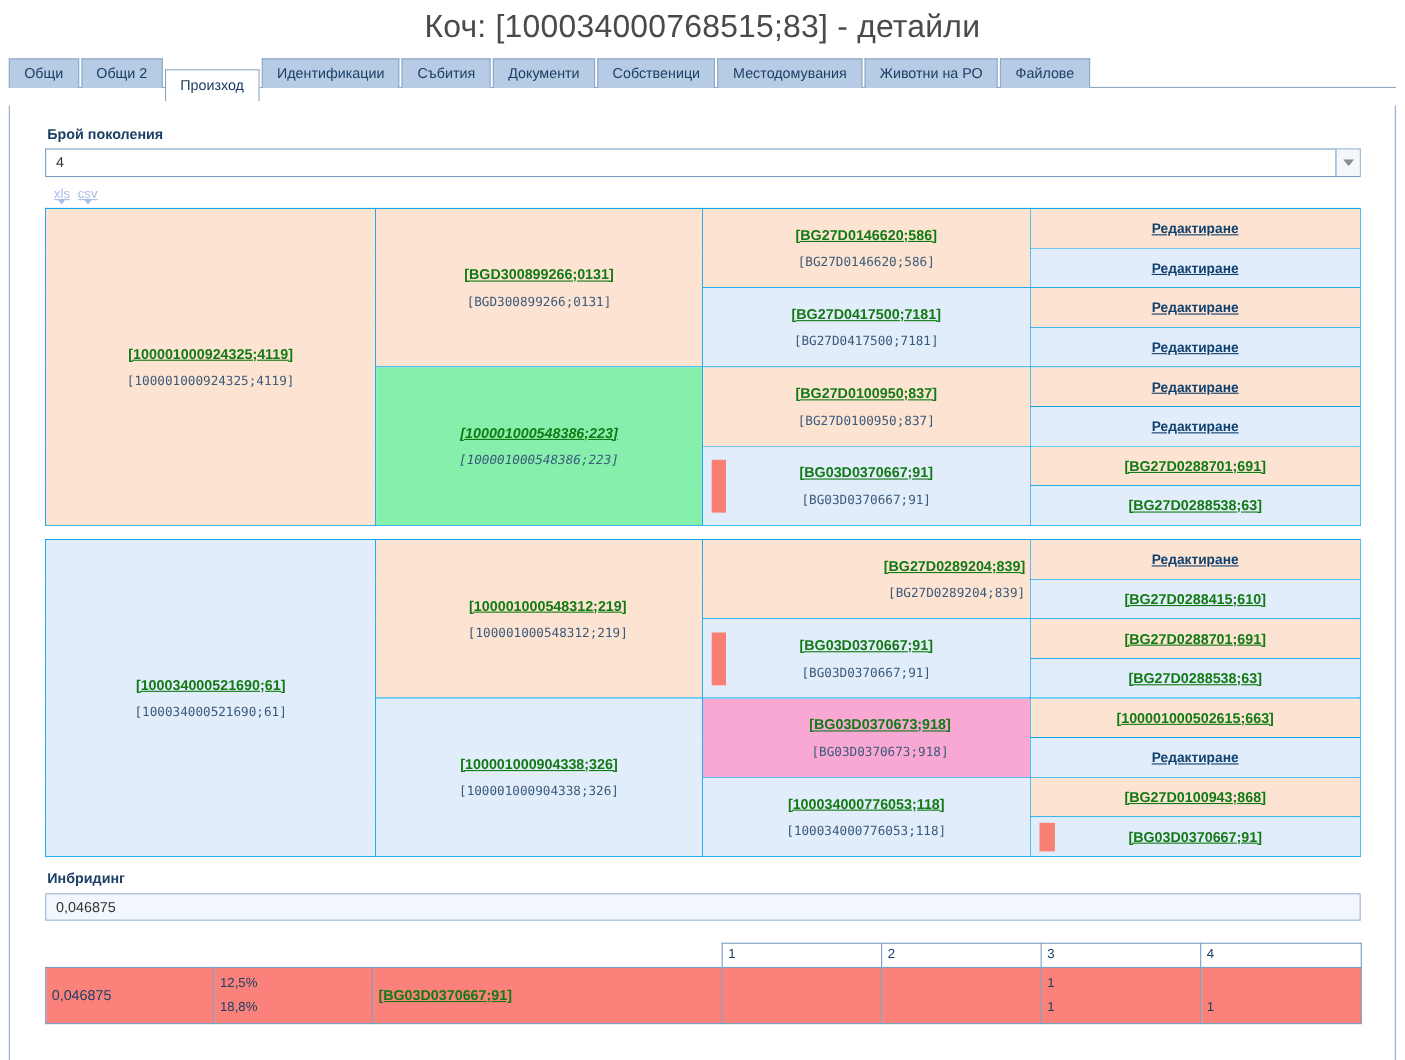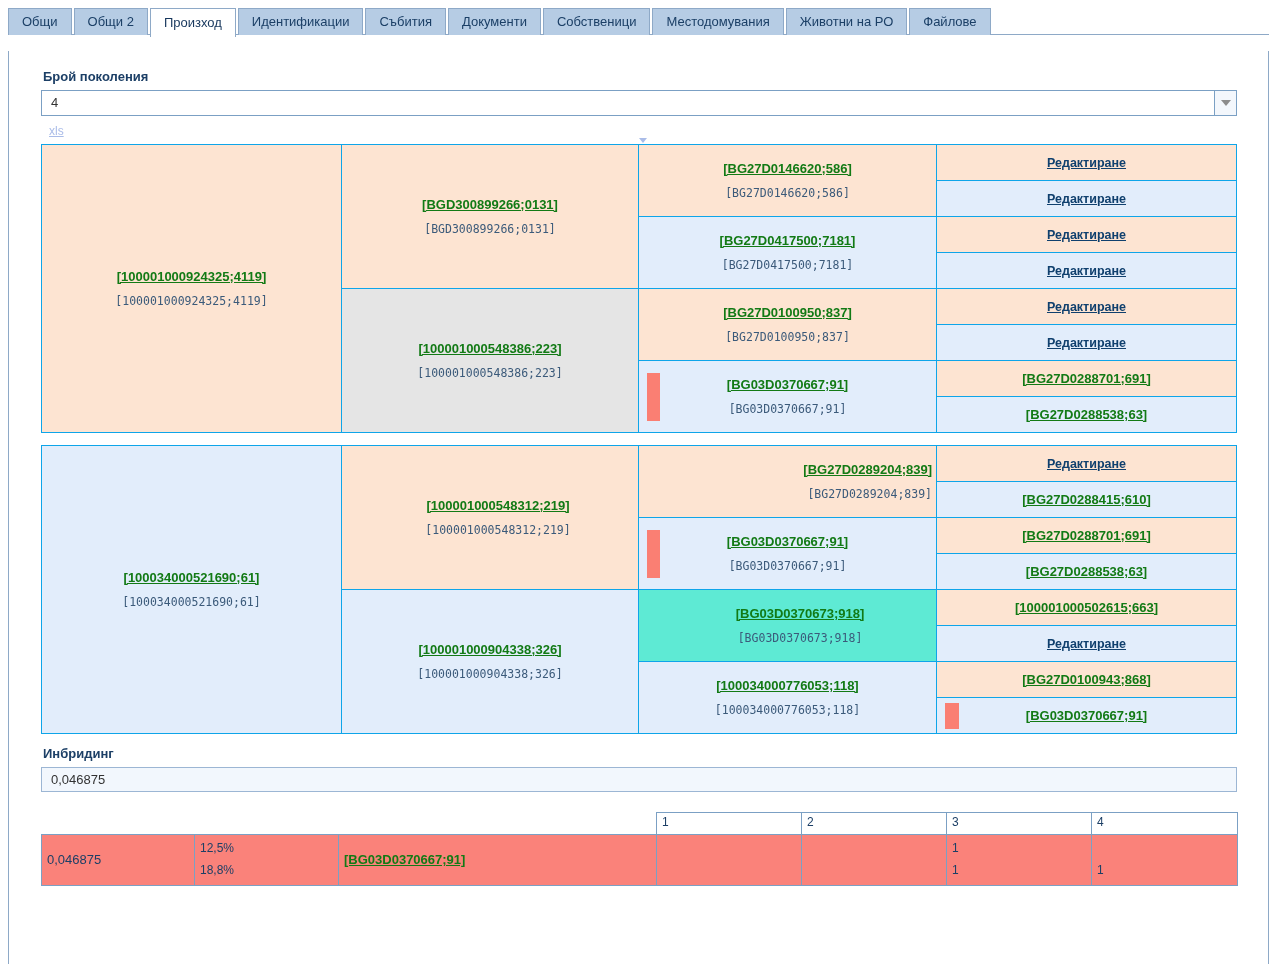--- a/index.html
+++ b/index.html
@@ -49,21 +49,21 @@
     white-space: nowrap;
     cursor: pointer;
     position: relative;
     top: 1px;
   }
   .tab.active {
     background: #ffffff;
     color: #16365c;
     height: 29px;
     line-height: 28px;
-    top: 3px;
+    top: 13px;
     z-index: 3;
   }
 
   
   .panel {
     position: relative;
     margin: 16px 8px;
     border: 1px solid #8ea9c7;
     border-top: none;
     background: #ffffff;
@@ -113,21 +113,20 @@
     border-top: 6px solid #8c8c8c;
   }
 
   
   .exports {
     margin: 8px 0 4px 8px;
     font-size: 12px;
     height: 16px;
     display: flex;
     gap: 7px;
-    flex-direction: column;
   }
   .exp-link {
     position: relative;
     color: #aabce8;
     text-decoration: underline;
     cursor: pointer;
     font-size: 12px;
     padding-bottom: 4px;
   }
   .exp-link::after {
@@ -241,20 +240,21 @@
     cursor: pointer;
     line-height: 46px;
   }
   .inb-cnt { line-height: 22px; }
 </style>
 </head>
 <body>
 
 <div id="root">
 
+  <h1 class="page-title">Коч: [100034000768515;83] - детайли</h1>
 
   <div class="tabstrip" id="tabstrip">
       <div class="tab"><span>Общи</span></div>
       <div class="tab"><span>Общи 2</span></div>
       <div class="tab active"><span>Произход</span></div>
       <div class="tab"><span>Идентификации</span></div>
       <div class="tab"><span>Събития</span></div>
       <div class="tab"><span>Документи</span></div>
       <div class="tab"><span>Собственици</span></div>
       <div class="tab"><span>Местодомувания</span></div>
@@ -317,21 +317,21 @@
               <td style="background: rgb(253, 228, 210);">
                 <span class="edit-link">Редактиране</span>
               </td>
             </tr>
             <tr style="height: 36px;">
               <td style="background: rgb(226, 237, 251);">
                 <span class="edit-link">Редактиране</span>
               </td>
             </tr>
             <tr style="height: 36px;">
-              <td rowspan="4" style="background: #e5e5e5;">
+              <td rowspan="4" style="background: #86efac; font-style: italic;">
                 <span class="ped-link">[100001000548386;223]</span>
                 <span class="ped-code">[100001000548386;223]</span>
               </td>
               <td rowspan="2" style="background: rgb(253, 228, 210);">
                 <span class="ped-link">[BG27D0100950;837]</span>
                 <span class="ped-code">[BG27D0100950;837]</span>
               </td>
               <td style="background: rgb(253, 228, 210);">
                 <span class="edit-link">Редактиране</span>
               </td>
@@ -401,21 +401,21 @@
             <tr style="height: 36px;">
               <td style="background: rgb(226, 237, 251);">
                 <span class="ped-link">[BG27D0288538;63]</span>
               </td>
             </tr>
             <tr style="height: 36px;">
               <td rowspan="4" style="background: rgb(226, 237, 251);">
                 <span class="ped-link">[100001000904338;326]</span>
                 <span class="ped-code">[100001000904338;326]</span>
               </td>
-              <td rowspan="2" style="background: #5eead4; padding-left: 29px;">
+              <td rowspan="2" style="background: #f9a8d4; padding-left: 29px;">
                 <span class="ped-link">[BG03D0370673;918]</span>
                 <span class="ped-code">[BG03D0370673;918]</span>
               </td>
               <td style="background: rgb(253, 228, 210);">
                 <span class="ped-link">[100001000502615;663]</span>
               </td>
             </tr>
             <tr style="height: 36px;">
               <td style="background: rgb(226, 237, 251);">
                 <span class="edit-link">Редактиране</span>

